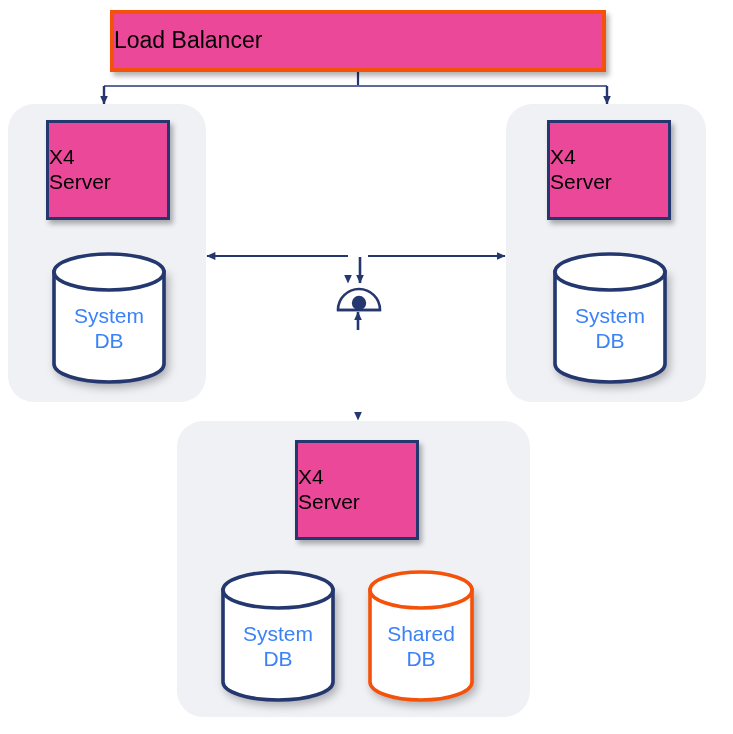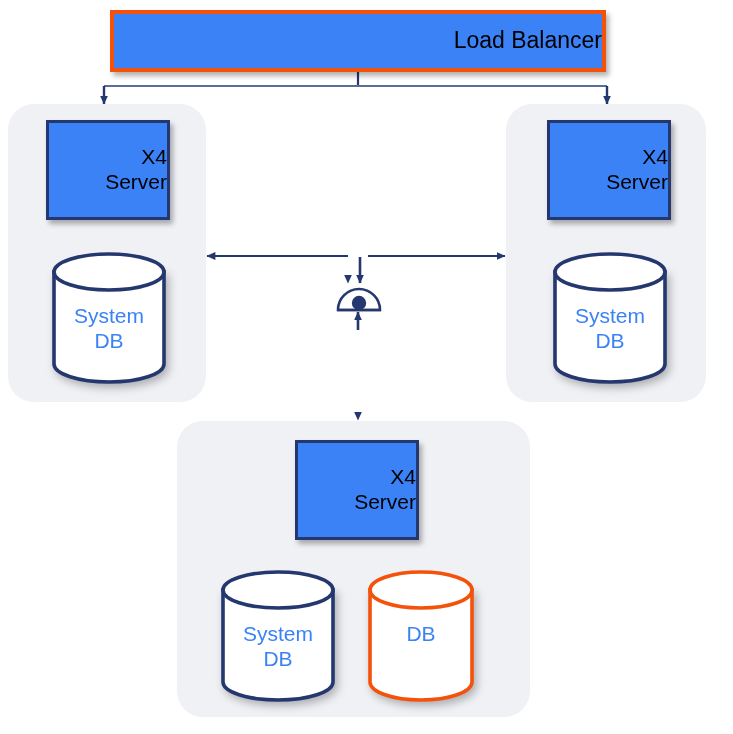--- a/index.html
+++ b/index.html
@@ -33,31 +33,31 @@
   .panel {
     position: absolute;
     background: #f0f1f5;
     border-radius: 26px;
   }
 
   
   .node-box {
     position: absolute;
     box-sizing: border-box;
-    background: #3b82f6;
+    background: #ec4899;
     display: flex;
     flex-direction: column;
-    align-items: flex-end;
+    align-items: flex-start;
     justify-content: center;
     text-align: center;
     color: #000000;
     line-height: 1.18;
     box-shadow: 3px 4px 5px rgba(0,0,0,0.30);
   }
-  .node-box.navy   { border: 3px solid #24376e; padding-left: 8px; }
+  .node-box.navy   { border: 3px solid #24376e; }
   .node-box.orange { border: 4px solid #f4520a; }
 
   .lb-label {
     font-size: 23px;
     color: #000000;
   }
   .srv-line {
     font-size: 21px;
     display: block;
   }
@@ -199,17 +199,18 @@
       <span>DB</span>
     </div>
   </div>
 
   <div class="cyl" style="left:366px; top:572px; width:110px; height:128px;">
     <svg width="110" height="128" viewBox="0 0 110 128">
       <path d="M4,18 L4,110 A51,18 0 0 0 106,110 L106,18 Z" fill="#ffffff" stroke="#f4520a" stroke-width="3.6" filter="drop-shadow(3px 4px 4px rgba(0,0,0,0.28))"></path>
       <ellipse cx="55" cy="18" rx="51" ry="18" fill="#ffffff" stroke="#f4520a" stroke-width="3.6"></ellipse>
     </svg>
     <div class="cyl-label" style="top:50px;">
+      <span>Shared</span>
       <span>DB</span>
     </div>
   </div>
 
 </div>
 
 </body></html>

